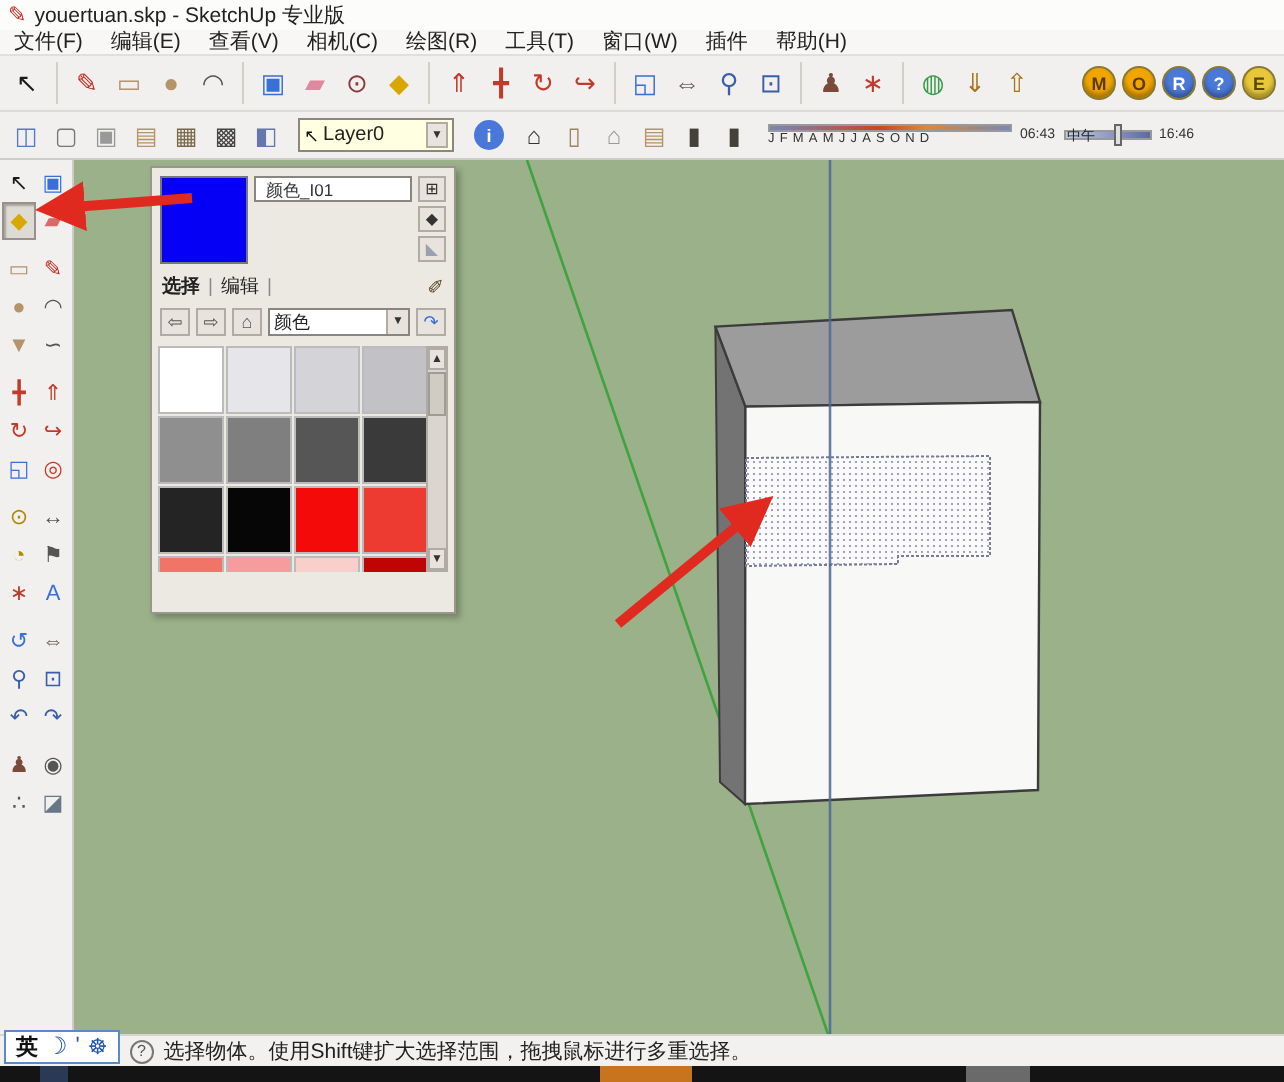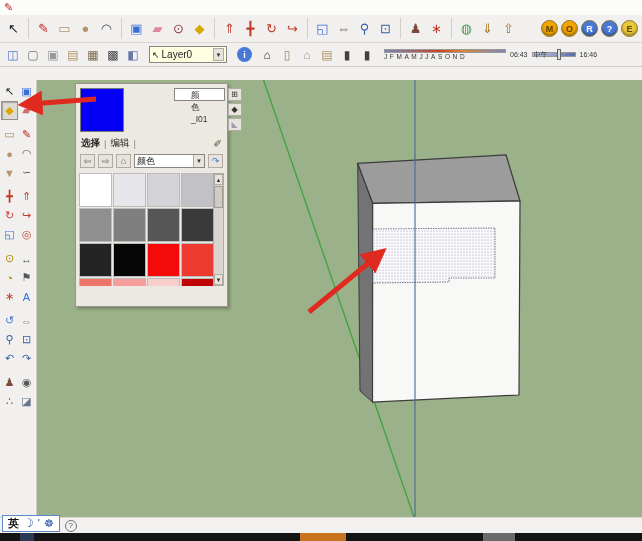--- a/index.html
+++ b/index.html
@@ -48,21 +48,21 @@
   .viewport { flex:1; position:relative; overflow:hidden; }
   .viewport svg { position:absolute; inset:0; }
 
   
   .materials { position:absolute; left:75px; top:83px; width:153px; height:224px; background:#ece9e2; border:1px solid #9a968e; box-shadow:2px 2px 3px rgba(0,0,0,.25); z-index:5; }
   .mtitle { height:13px; background:#d6d2cb; display:flex; align-items:center; padding:0 3px; font-size:9px; color:#333; }
   .mclose { margin-left:auto; width:11px; height:10px; background:#e8e4dd; border:1px solid #b0aca4; font-size:6px; display:flex; align-items:center; justify-content:center; color:#666; }
   .mtop { display:flex; gap:3px; padding:4px 3px 2px 4px; }
   .mswatch { width:44px; height:44px; border:1px solid #777; flex:0 0 auto; }
   .mmid { flex:1; }
-  .mfield { height:13px; border:1px solid #8a867f; background:#fff; font-size:8.5px; color:#333; padding:0 16px; line-height:12px;margin-left:47px; }
+  .mfield { height:13px; border:1px solid #8a867f; background:#fff; font-size:8.5px; color:#333; padding:0 5px; line-height:12px; }
   .mic-col { display:flex; flex-direction:column; gap:2px; width:15px; }
   .mic { width:14px; height:13px; border:1px solid #b0aca4; background:#e8e4dd; font-size:8px; display:flex; align-items:center; justify-content:center; color:#333; }
   .mtabs { display:flex; align-items:center; gap:4px; padding:3px 5px 1px; font-size:9.5px; color:#222; }
   .mtab.active { font-weight:bold; }
   .mtabsep { color:#888; }
   .dropper { margin-left:auto; font-size:10px; color:#5a4a2a; }
   .mnav { display:flex; align-items:center; gap:3px; padding:3px 4px 1px; }
   .mnavbtn { width:15px; height:14px; border:1px solid #b0aca4; background:#e8e4dd; font-size:9px; display:flex; align-items:center; justify-content:center; color:#555; flex:0 0 auto; }
   .mdrop { flex:1; height:14px; border:1px solid #8a867f; background:#fff; display:flex; align-items:center; font-size:9px; color:#222; padding-left:2px; }
   .mdrop .dd { margin-left:auto; width:11px; height:12px; background:#e8e4dd; border-left:1px solid #b0aca4; font-size:6px; display:flex; align-items:center; justify-content:center; color:#333; }
@@ -89,22 +89,35 @@
 
   .overlay { position:absolute; inset:0; pointer-events:none; z-index:9; }
 </style>
 </head>
 <body>
 
 <div class="window">
 
   <div class="titlebar">
     <span class="appicon">✎</span>
-  </div>
-
+    <span>youertuan.skp - SketchUp 专业版</span>
+  </div>
+
+  <div class="menubar">
+
+  <span class="menu-item">文件(F)</span>
+      <span class="menu-item">编辑(E)</span>
+      <span class="menu-item">查看(V)</span>
+      <span class="menu-item">相机(C)</span>
+      <span class="menu-item">绘图(R)</span>
+      <span class="menu-item">工具(T)</span>
+      <span class="menu-item">窗口(W)</span>
+      <span class="menu-item">插件</span>
+      <span class="menu-item">帮助(H)</span>
+    </div>
 
   <div class="toolbar1">
     <div style="display:flex;align-items:center">
 
     <span class="tbi" style="color: rgb(26, 26, 26);">↖</span>
         <span class="tbi grp" style="color: rgb(194, 42, 33);">✎</span>
         <span class="tbi" style="color: rgb(181, 148, 106);">▭</span>
         <span class="tbi" style="color: rgb(181, 148, 106);">●</span>
         <span class="tbi" style="color: rgb(85, 85, 85);">◠</span>
         <span class="tbi grp" style="color: rgb(58, 111, 216);">▣</span>
@@ -303,20 +316,21 @@
   </div>
 
   <div class="statusbar">
     <div class="ime">
       <span class="lang">英</span>
       <span class="moon">☽</span>
       <span class="tick">'</span>
       <span class="gear">☸</span>
     </div>
     <span class="qmark">?</span>
+    <span>选择物体。使用Shift键扩大选择范围，拖拽鼠标进行多重选择。</span>
   </div>
 
   <div class="taskbar">
     <span class="tseg" style="left:20px;width:14px;background:#2a3a55"></span>
     <span class="tseg" style="left:300px;width:46px;background:#c8741f"></span>
     <span class="tseg" style="left:483px;width:32px;background:#6a6a6a"></span>
   </div>
 
   <svg class="overlay" width="642" height="541" viewBox="0 0 642 541">
     <defs>

